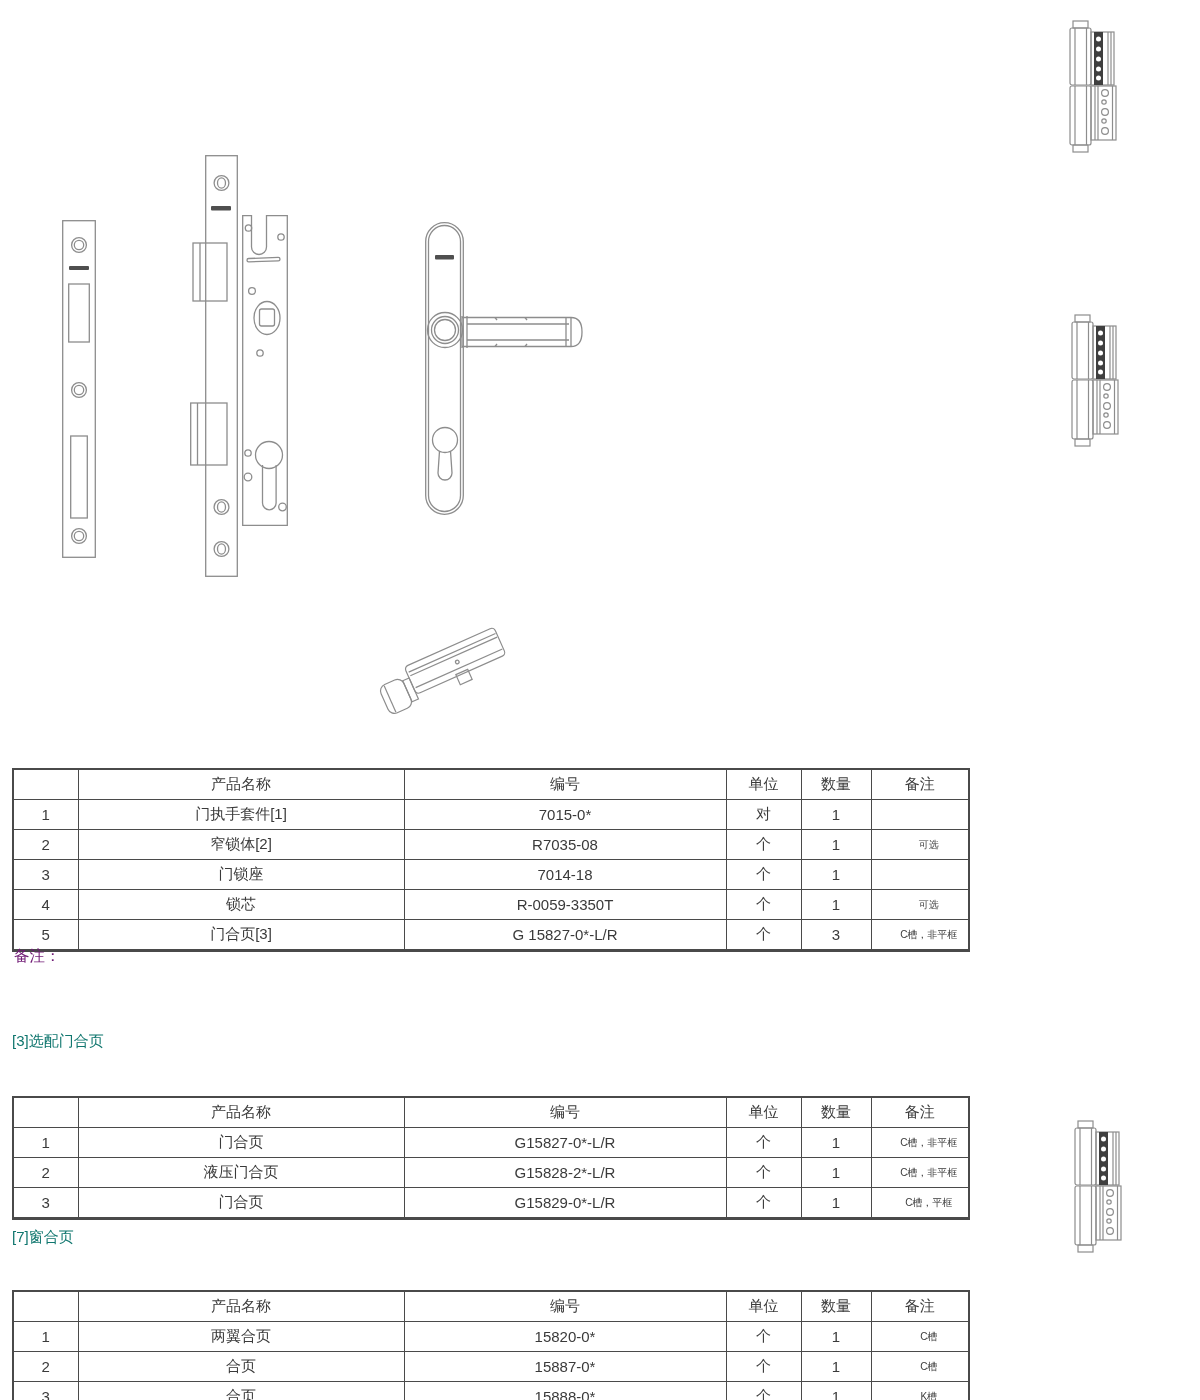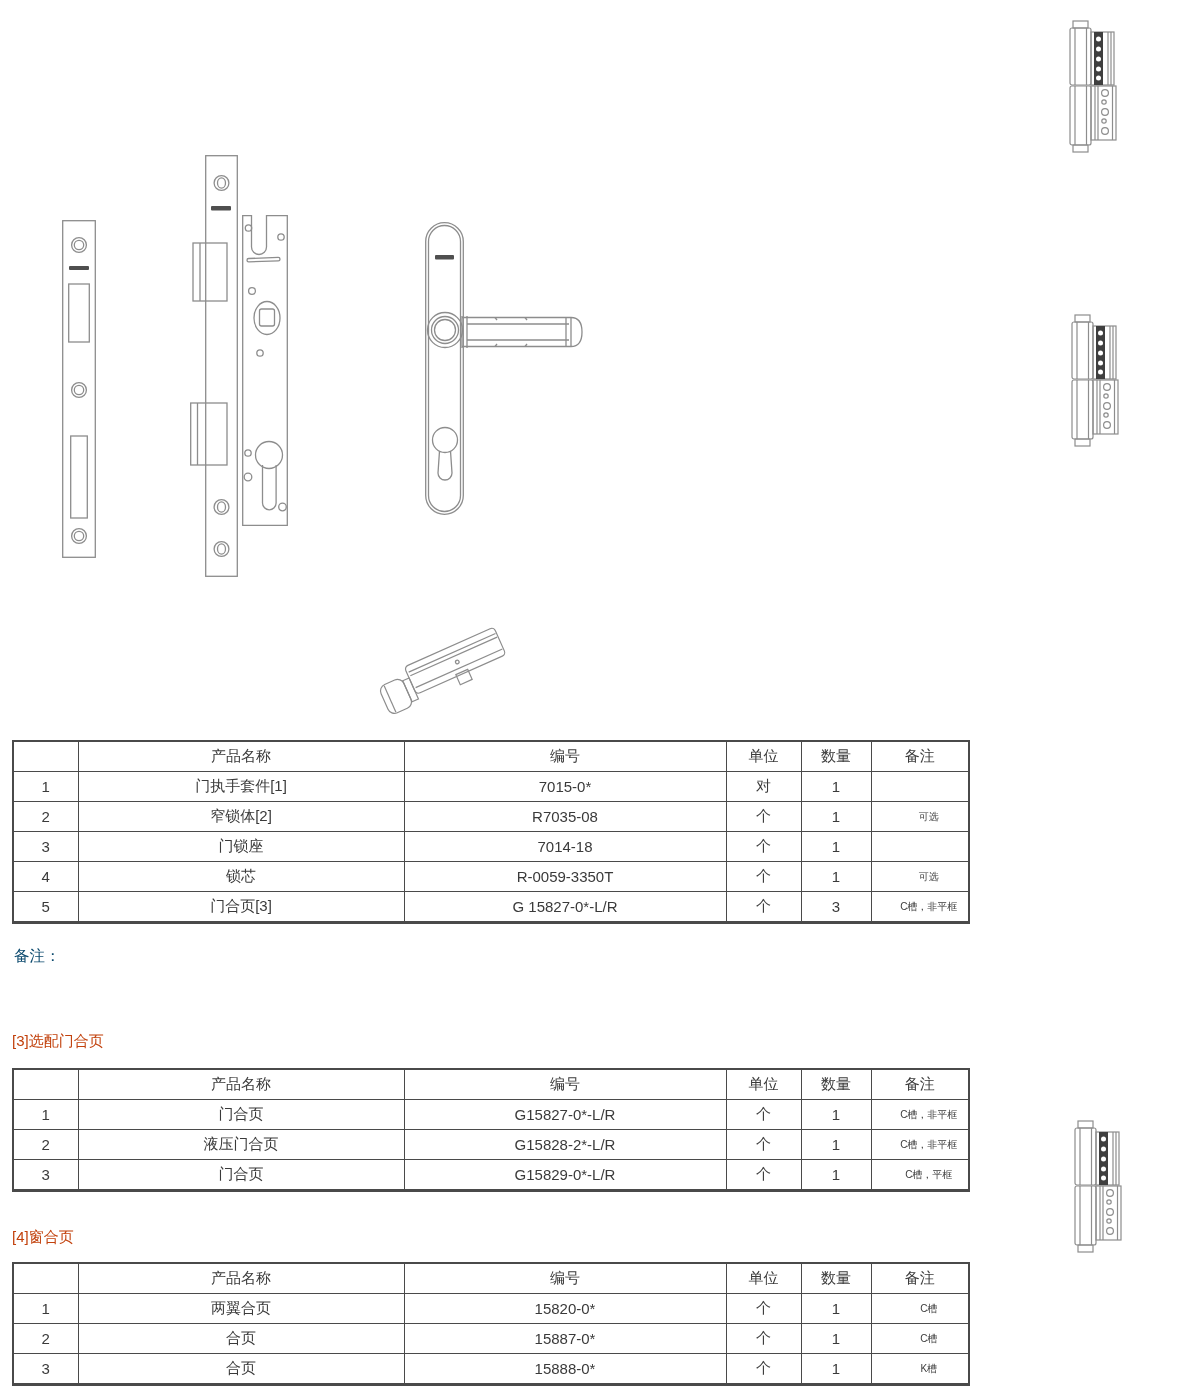--- a/index.html
+++ b/index.html
@@ -3,29 +3,29 @@
 <meta charset="utf-8">
 <style>
   html,body{margin:0;padding:0;background:#ffffff;}
   .page{position:relative;width:1200px;height:1400px;background:#ffffff;overflow:hidden;
         font-family:"Liberation Sans","DejaVu Sans",sans-serif;color:#3a3a3a;}
   .abs{position:absolute;}
   
   .draw svg{display:block;overflow:visible;}
   
   table.spec{border-collapse:collapse;table-layout:fixed;width:956px;
-             border:2px solid #4a4a4a;border-bottom-width:3px;}
+             border:2px solid #4a4a4a;border-bottom-width:3px;margin-top:28px;}
   table.spec th,table.spec td{border:1px solid #4a4a4a;height:29px;padding:0 2px;
              text-align:center;vertical-align:middle;font-weight:normal;
              font-size:15px;color:#3a3a3a;white-space:nowrap;overflow:hidden;}
   table.spec td.rm,table.spec th.rm{font-size:10px;padding-left:20px;}
   
-  .notes{display:flex;font-size:15.5px;line-height:24px;color:#0c4a6e;}
+  .notes{display:flex;font-size:15.5px;line-height:24px;color:#701a75;}
   .notes .nl div{white-space:nowrap;}
-  .sec-title{font-size:15px;color:#c2410c;white-space:nowrap;}
+  .sec-title{font-size:15px;color:#0f766e;white-space:nowrap;}
 </style>
 </head>
 <body>
 
 <div class="page">
 
   <div class="draw abs" style="left:62px;top:220px;">
     <svg width="34" height="338" viewBox="0 0 34 338">
       <g stroke="#8d8d8d" fill="none" stroke-width="1.3">
         <rect x="0.7" y="0.7" width="32.6" height="336.6"></rect>
@@ -344,21 +344,21 @@
             <td>门合页</td>
             <td>G15829-0*-L/R</td>
             <td>个</td>
             <td>1</td>
             <td class="rm">C槽，平框</td>
           </tr>
       </tbody>
     </table>
   </div>
 
-  <div class="sec-title abs" style="left:12px;top:1228px;">[4]窗合页</div>
+  <div class="sec-title abs" style="left:12px;top:1228px;">[7]窗合页</div>
 
   <div class="abs" style="left:12px;top:1262px;">
     <table class="spec">
       <colgroup>
           <col style="width:65px">
           <col style="width:326px">
           <col style="width:322px">
           <col style="width:75px">
           <col style="width:70px">
           <col style="width:98px">

